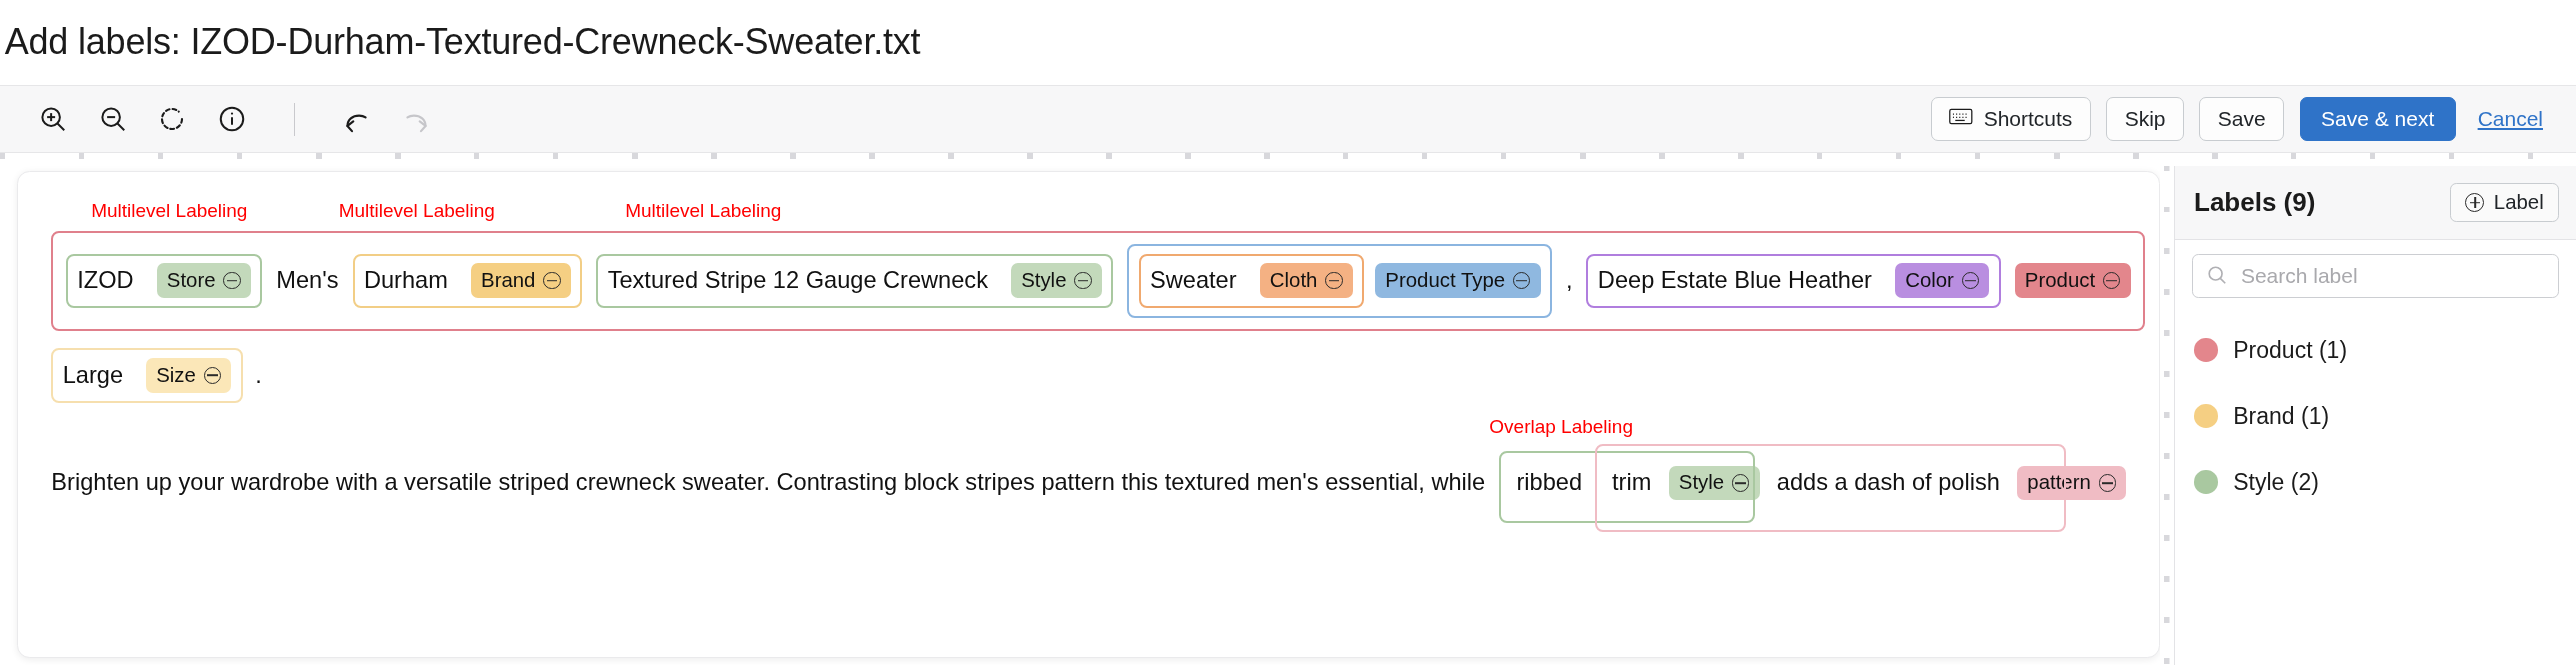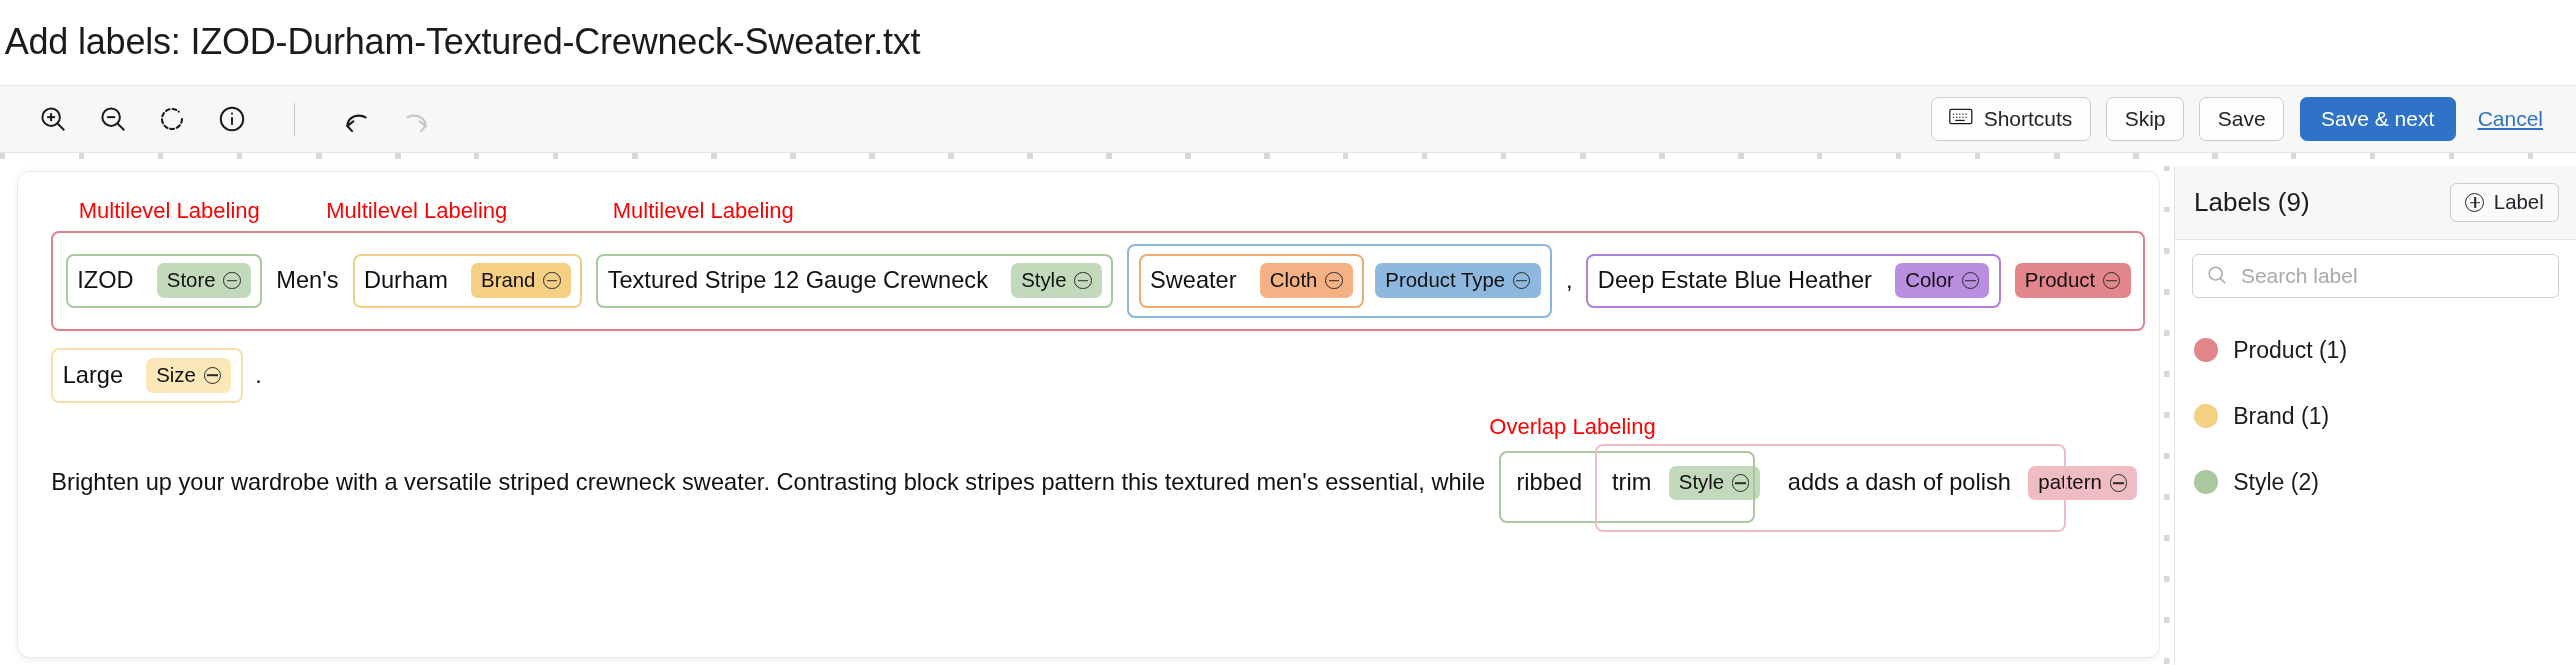--- a/index.html
+++ b/index.html
@@ -115,21 +115,21 @@
   .ann-row {
     display: flex;
     align-items: flex-start;
     padding-left: 33px;
     white-space: nowrap;
   }
 
   
   .caption {
     color: #ff0000;
-    font-size: 22px;
+    font-size: 19px;
     text-align: center;
     height: 30px;
     line-height: 23.6px;
     white-space: nowrap;
   }
 
   
   .span-box {
     border: 2.4px solid #999;
     border-radius: 7.9px;
@@ -243,21 +243,21 @@
     overflow: hidden;
   }
   .sb-head {
     height: 74px;
     background: #f7f7f8;
     border-bottom: 0.8px solid #e3e3e6;
     display: flex;
     align-items: center;
     padding: 0 17.3px 0 19px;
   }
-  .sb-title { font-size: 26px; color: #1b1b1b; }
+  .sb-title { font-size: 26px; color: #1b1b1b; font-weight: bold; }
   .sb-addbtn {
     margin-left: auto;
     height: 39px;
     border: 0.8px solid #c8ccd0;
     border-radius: 6.3px;
     background: #fafafa;
     font-size: 20.4px;
     padding: 0 14px;
     display: flex; align-items: center; gap: 9.4px;
     cursor: pointer;
@@ -504,21 +504,21 @@
         <div class="overlap-wrap" style="margin-left:14px;">
           <div class="ov-green"></div>
           <div class="ov-pink"></div>
           <div class="ov-content">
             <span class="word" style="margin-right:12.6px;">ribbed</span>
             <span class="word">trim</span>
             <span class="tag c-style-bg">
               <span>Style</span>
               <span class="minus"></span>
             </span>
-            <span class="word" style="margin-left:11px;">adds a dash of polish</span>
+            <span class="word" style="margin-left:0;">adds a dash of polish</span>
             <span class="tag c-pattern-bg">
               <span>pattern</span>
               <span class="minus"></span>
             </span>
           </div>
         </div>
 
       </div>
 
     </div>

